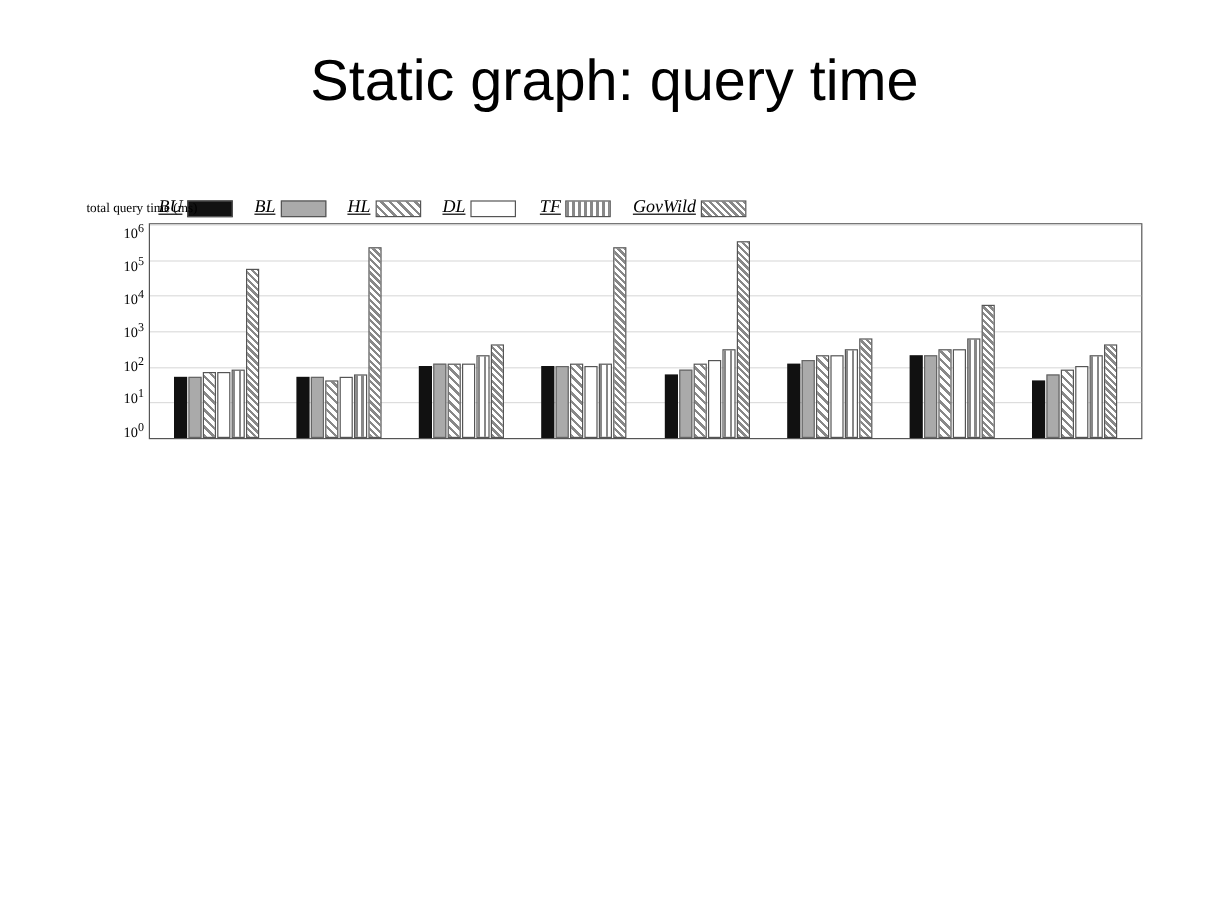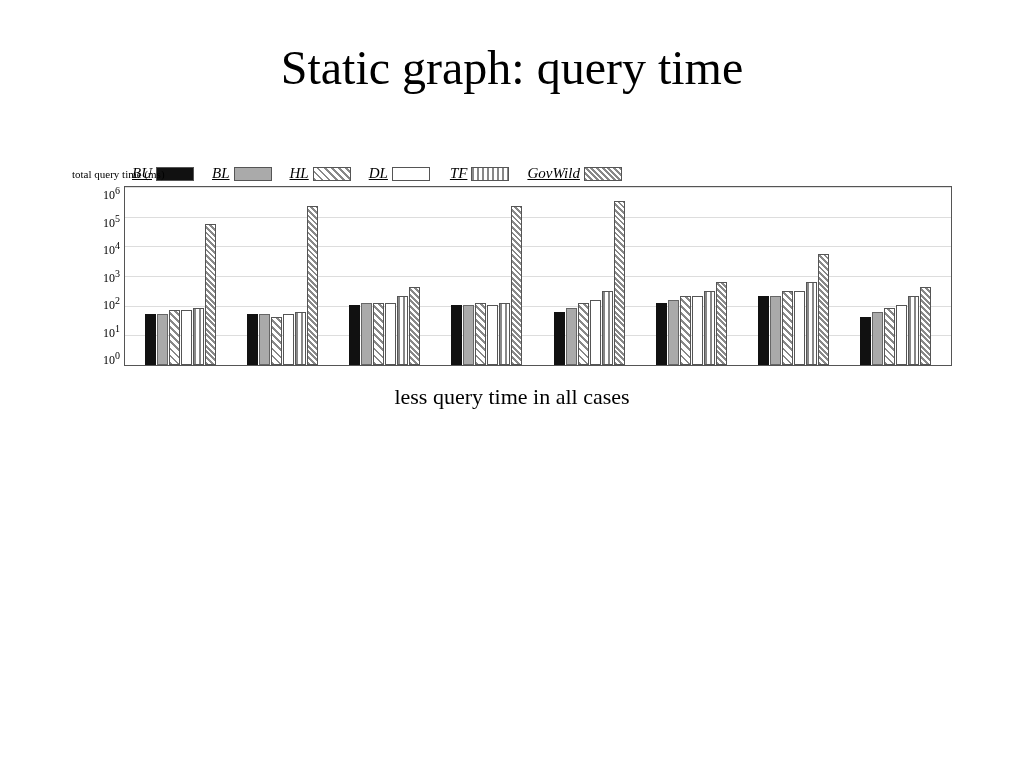--- a/index.html
+++ b/index.html
@@ -17,21 +17,21 @@
       position: relative;
       display: flex;
       flex-direction: column;
       align-items: center;
     }
     .title {
       font-size: 48px;
       font-weight: normal;
       margin-top: 40px;
       margin-bottom: 10px;
-      font-family: Liberation Serif, serif;
+      font-family: Liberation Sans, sans-serif;
     }
     .chart-area {
       margin-top: 60px;
       width: 880px;
       position: relative;
     }
     
     .legend {
       display: flex;
       flex-direction: row;
@@ -340,14 +340,13 @@
               <div class="bar bar-dl" style="height: 60px;"></div>
               <div class="bar bar-tf" style="height: 69.0309px;"></div>
               <div class="bar bar-dagger" style="height: 78.0618px;"></div>
             </div>
           </div>
       </div>
     </div>
 
   </div>
 
-  <p class="caption">less query time in all cases</p>
 </div>
 
 </body></html>

